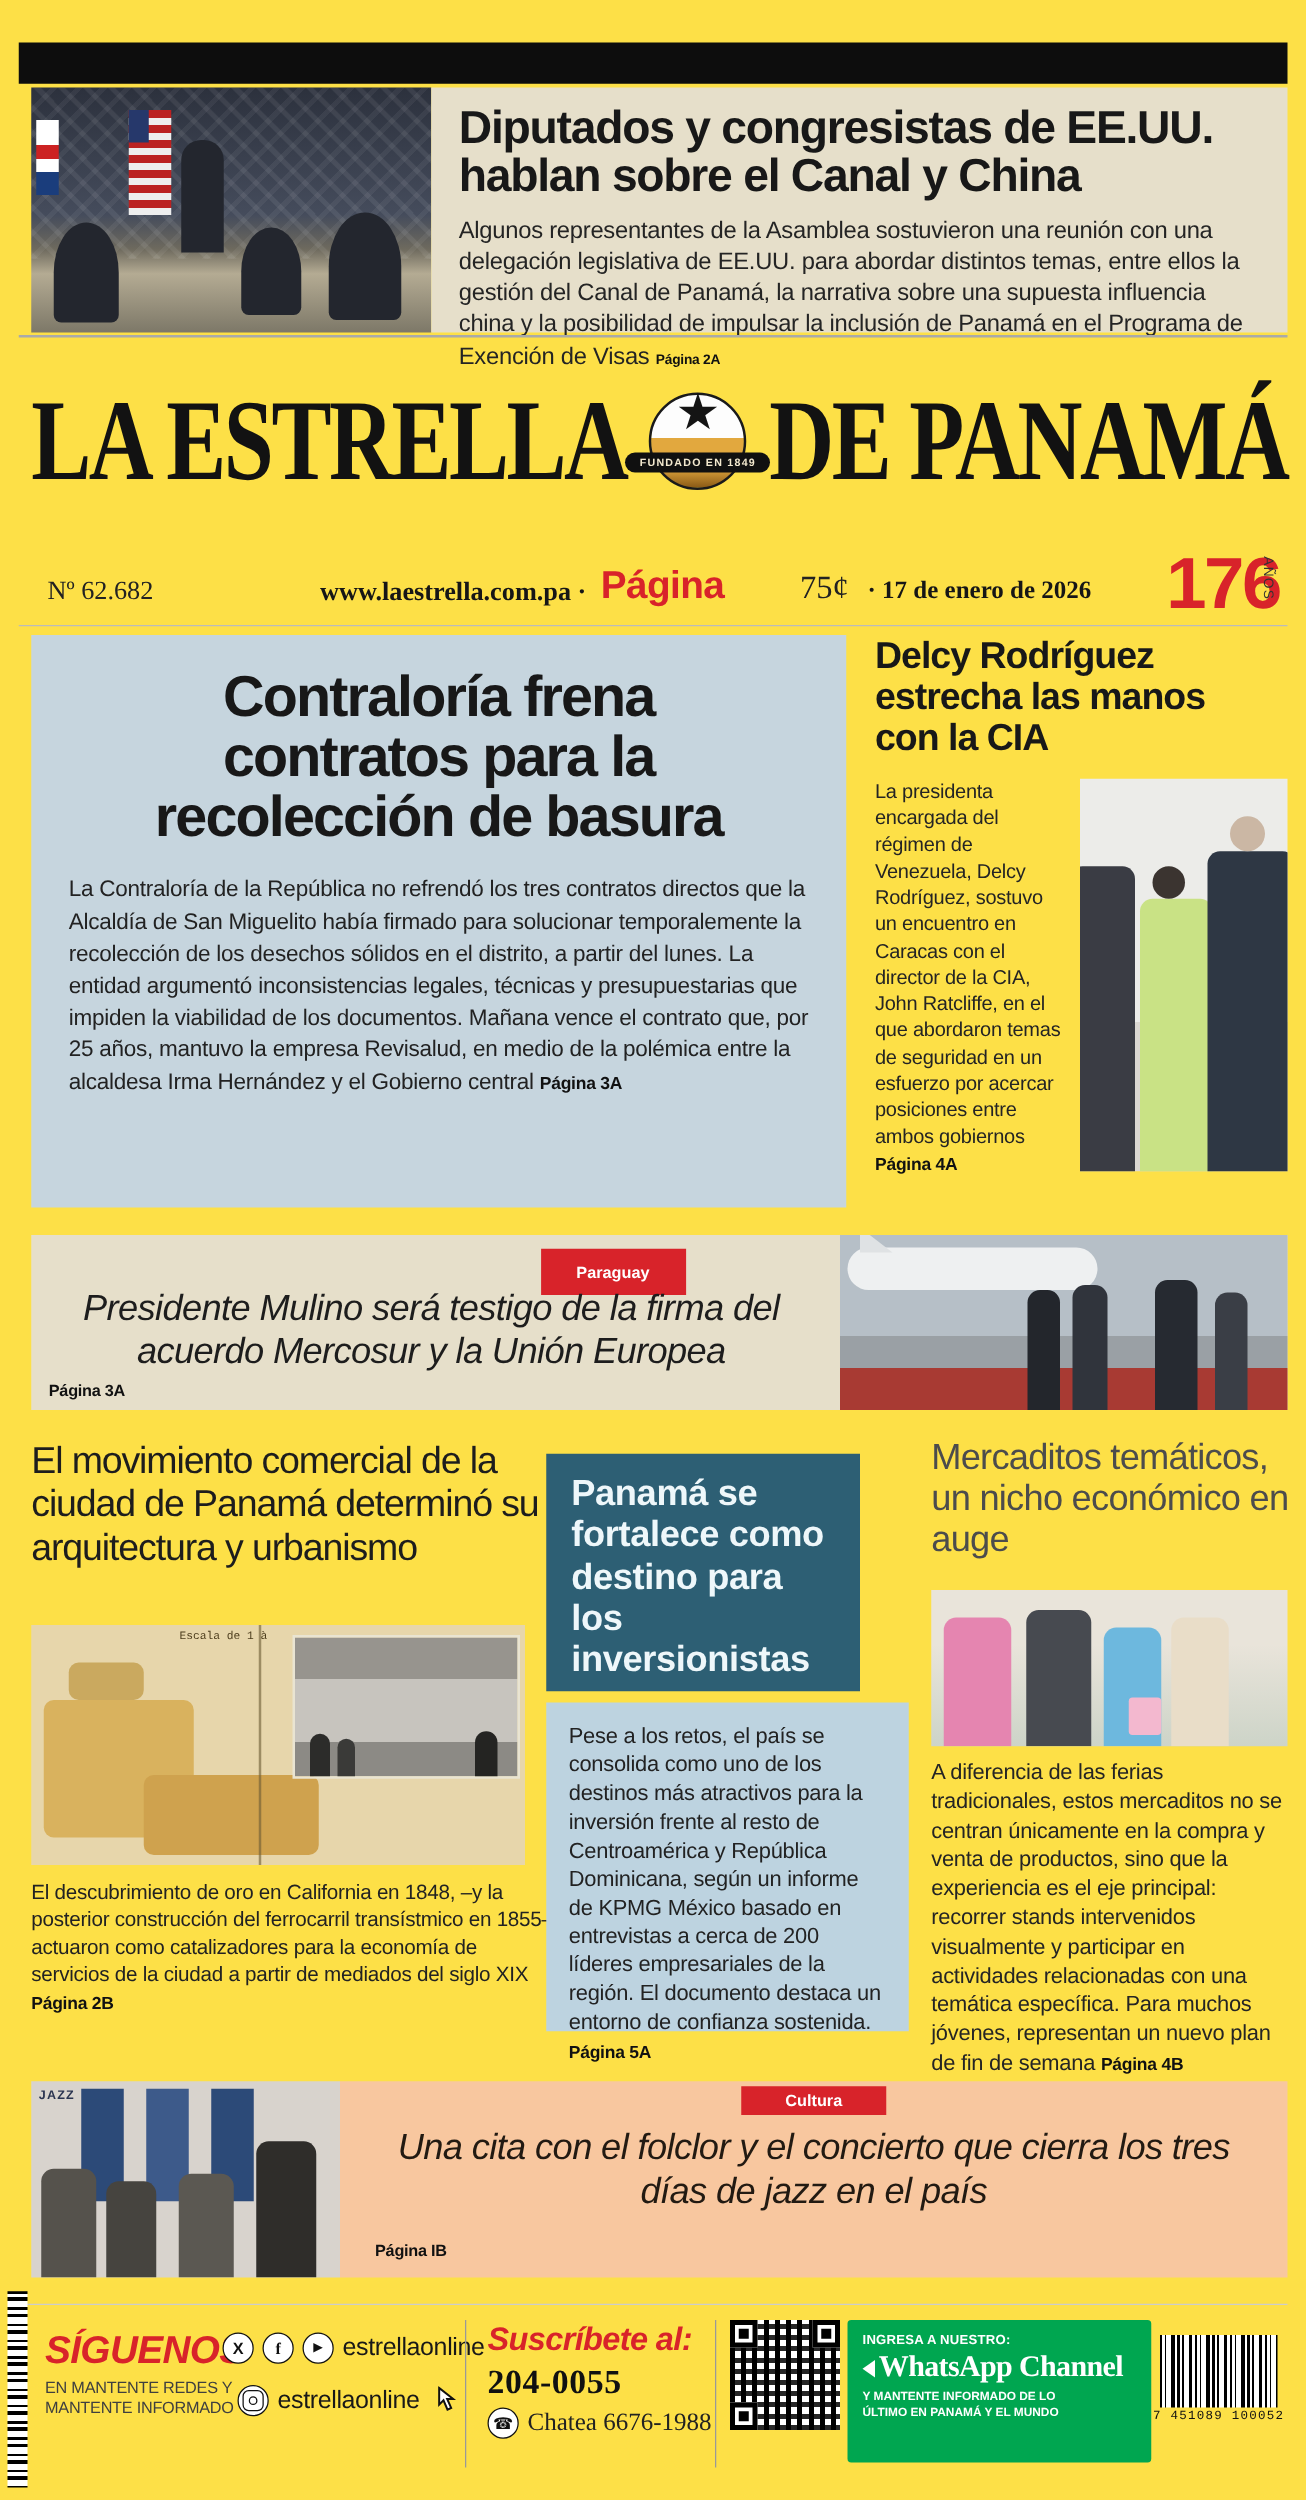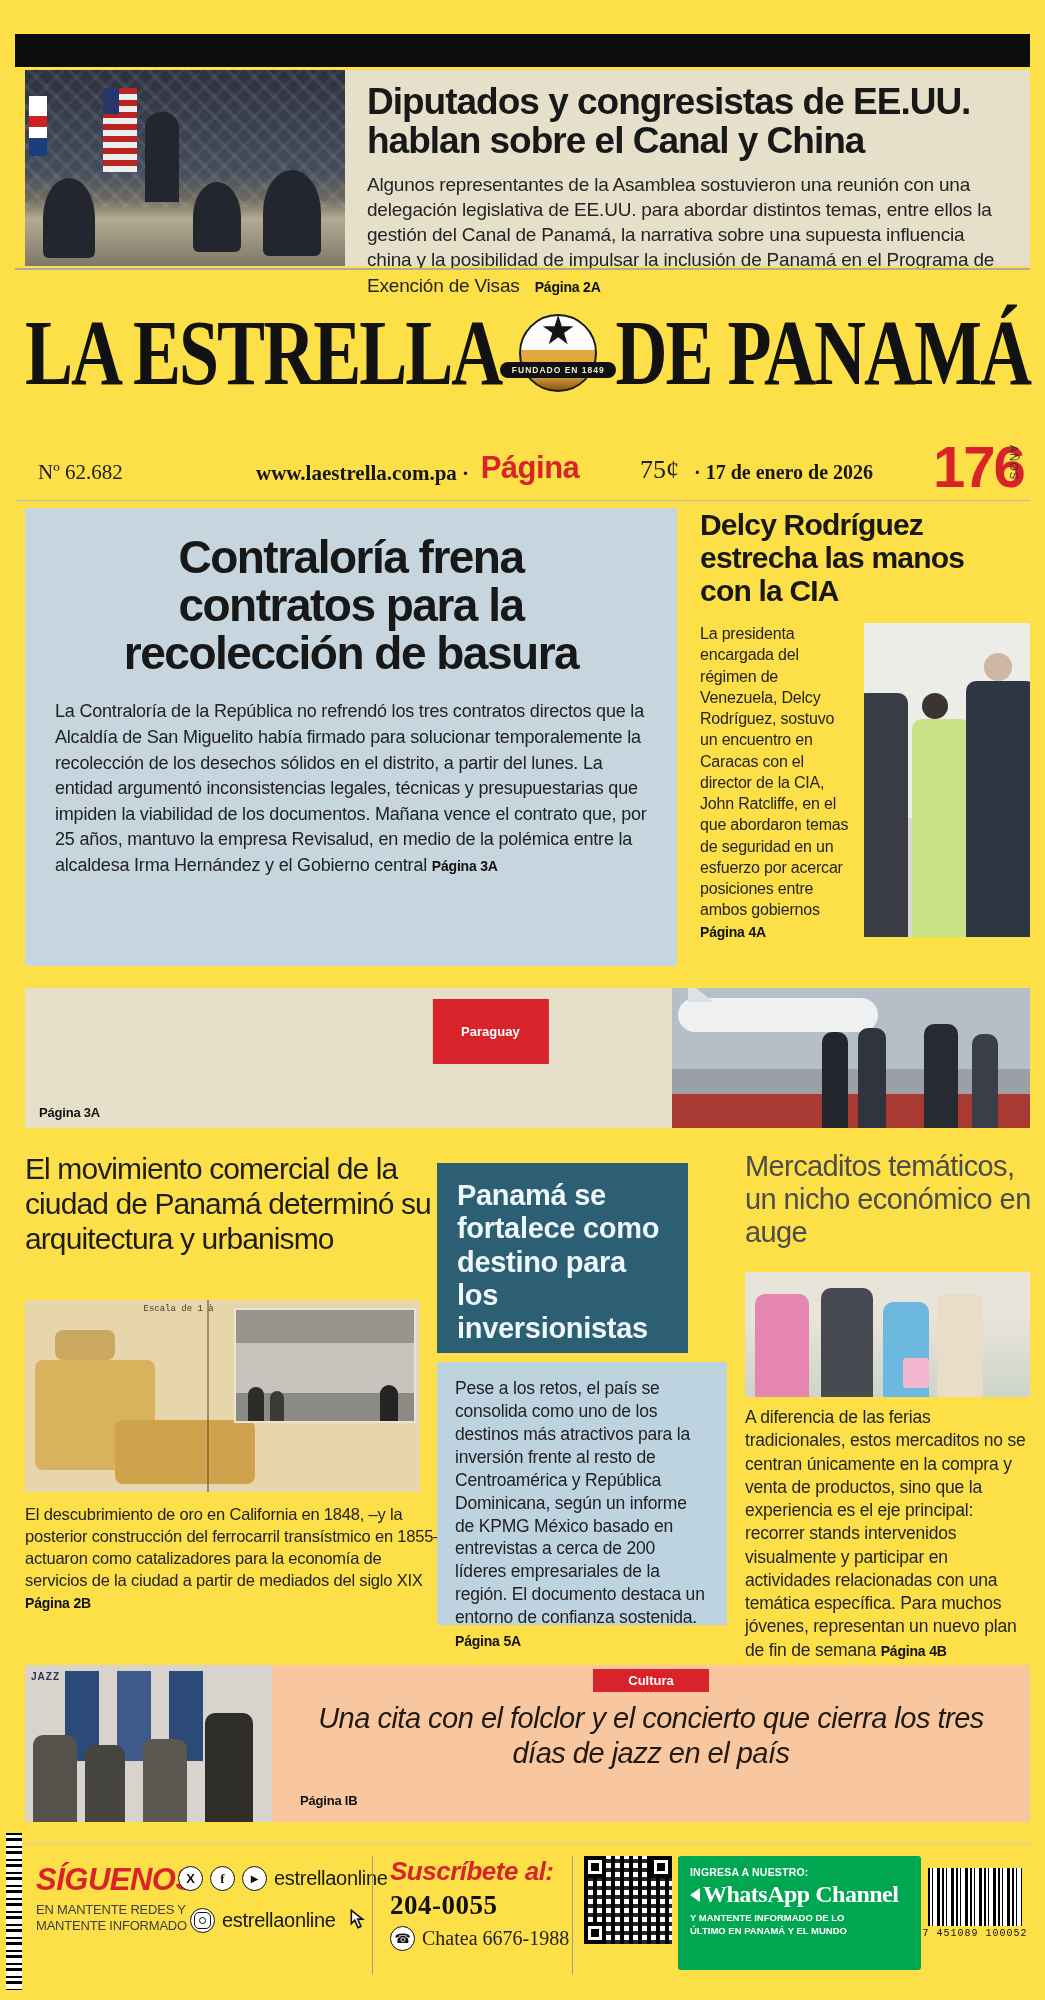--- a/index.html
+++ b/index.html
@@ -60,21 +60,21 @@
   .cia-headline{font-size:30px;line-height:1.1;font-weight:700;letter-spacing:-0.8px;max-width:305px;color:#181818;}
   .cia-row{display:flex;gap:12px;margin-top:16px;}
   .cia-body{width:152px;font-size:16px;line-height:1.33;letter-spacing:-0.2px;color:#242424;}
   .cia-photo{position:relative;width:166px;height:314px;overflow:hidden;
      background:linear-gradient(180deg,#ecece9 0 62%,#dbd8d2 62% 100%);}
   .fig{position:absolute;border-radius:10px 10px 0 0;}
 
   
   .py-band{left:25px;top:988px;width:1005px;height:140px;background:#e6dfca;}
   .py-tag{position:absolute;left:50%;top:11px;transform:translateX(-82%);min-width:96px;height:37px;background:#d8232a;
-     color:#fff;font-size:13px;font-weight:700;display:flex;align-items:center;justify-content:center;padding:14px 10px;}
+     color:#fff;font-size:13px;font-weight:700;display:flex;align-items:center;justify-content:center;padding:0 10px;}
   .py-headline{position:absolute;left:20px;top:42px;width:600px;text-align:center;font-style:italic;
      font-size:29px;line-height:1.18;letter-spacing:-0.5px;color:#1d1d1d;}
   .py-pageref{position:absolute;left:14px;bottom:8px;}
   .py-photo{position:absolute;right:0;top:0;width:358px;height:140px;overflow:hidden;
      background:linear-gradient(180deg,#b6bfc7 0 58%,#9aa0a5 58% 76%,#a83a33 76% 100%);}
   .plane{position:absolute;left:6px;top:10px;width:200px;height:34px;background:#eef0f1;border-radius:17px;}
   .plane-tail{position:absolute;left:10px;top:-16px;width:0;height:0;border-left:26px solid #dfe2e4;border-top:20px solid transparent;}
 
   
   .col1-headline{left:25px;top:1152px;width:425px;font-size:30px;line-height:1.16;letter-spacing:-0.9px;color:#1d1d1d;}
@@ -155,21 +155,21 @@
     <div class="abs us-flag"></div>
     <div class="sil" style="left:18px;top:108px;width:52px;height:80px;"></div>
     <div class="sil" style="left:120px;top:42px;width:34px;height:90px;border-radius:16px 16px 0 0;"></div>
     <div class="sil" style="left:168px;top:112px;width:48px;height:70px;"></div>
     <div class="sil" style="left:238px;top:100px;width:58px;height:86px;"></div>
   </div>
   <div class="abs top-box">
     <div class="top-headline">Diputados y congresistas de EE.UU. hablan sobre el Canal y China</div>
     <div class="top-body">
       <span>Algunos representantes de la Asamblea sostuvieron una reunión con una delegación legislativa de EE.UU. para abordar distintos temas, entre ellos la gestión del Canal de Panamá, la narrativa sobre una supuesta influencia china y la posibilidad de impulsar la inclusión de Panamá en el Programa de Exención de Visas</span>
-      <span class="pageref" style="font-size:14px;margin-left:10px;">Página 2A</span>
+      <span class="pageref" style="font-size:11px;margin-left:0;">Página 2A</span>
     </div>
   </div>
   <div class="abs rule" style="left:15px;top:268px;width:1015px;height:2px;"></div>
 
   <div class="abs masthead">
     <span class="mast-word">LA ESTRELLA</span>
     <span class="emblem">
       <span class="emblem-star">★</span>
       <span class="emblem-ribbon">FUNDADO EN 1849</span>
     </span>
@@ -205,20 +205,21 @@
         <div class="fig" style="left:48px;top:96px;width:58px;height:220px;background:#c9e285;"></div>
         <div class="fig" style="right:-6px;top:58px;width:70px;height:258px;background:#2e3744;"></div>
         <div class="fig" style="left:58px;top:70px;width:26px;height:26px;border-radius:50%;background:#3b3430;"></div>
         <div class="fig" style="right:18px;top:30px;width:28px;height:28px;border-radius:50%;background:#cbb7a4;"></div>
       </div>
     </div>
   </div>
 
   <div class="abs py-band">
     <div class="py-tag">Paraguay</div>
+    <div class="py-headline">Presidente Mulino será testigo de la firma del acuerdo Mercosur y la Unión Europea</div>
     <span class="pageref py-pageref" style="font-size:13px;">Página 3A</span>
     <div class="py-photo">
       <div class="plane">
           <div class="plane-tail"></div>
         </div>
       <div class="fig" style="left:150px;top:44px;width:26px;height:96px;background:#23262c;"></div>
       <div class="fig" style="left:186px;top:40px;width:28px;height:100px;background:#30343c;"></div>
       <div class="fig" style="left:252px;top:36px;width:34px;height:104px;background:#262a31;"></div>
       <div class="fig" style="left:300px;top:46px;width:26px;height:94px;background:#3a3e46;"></div>
     </div>

